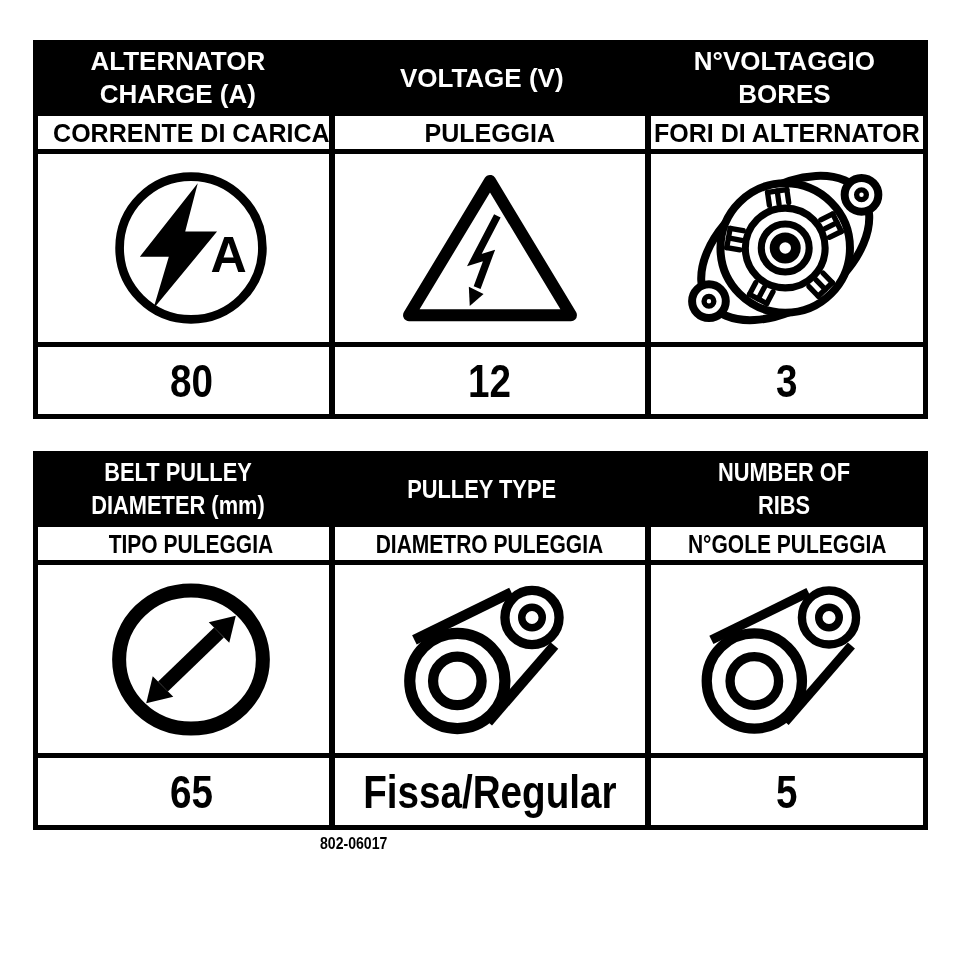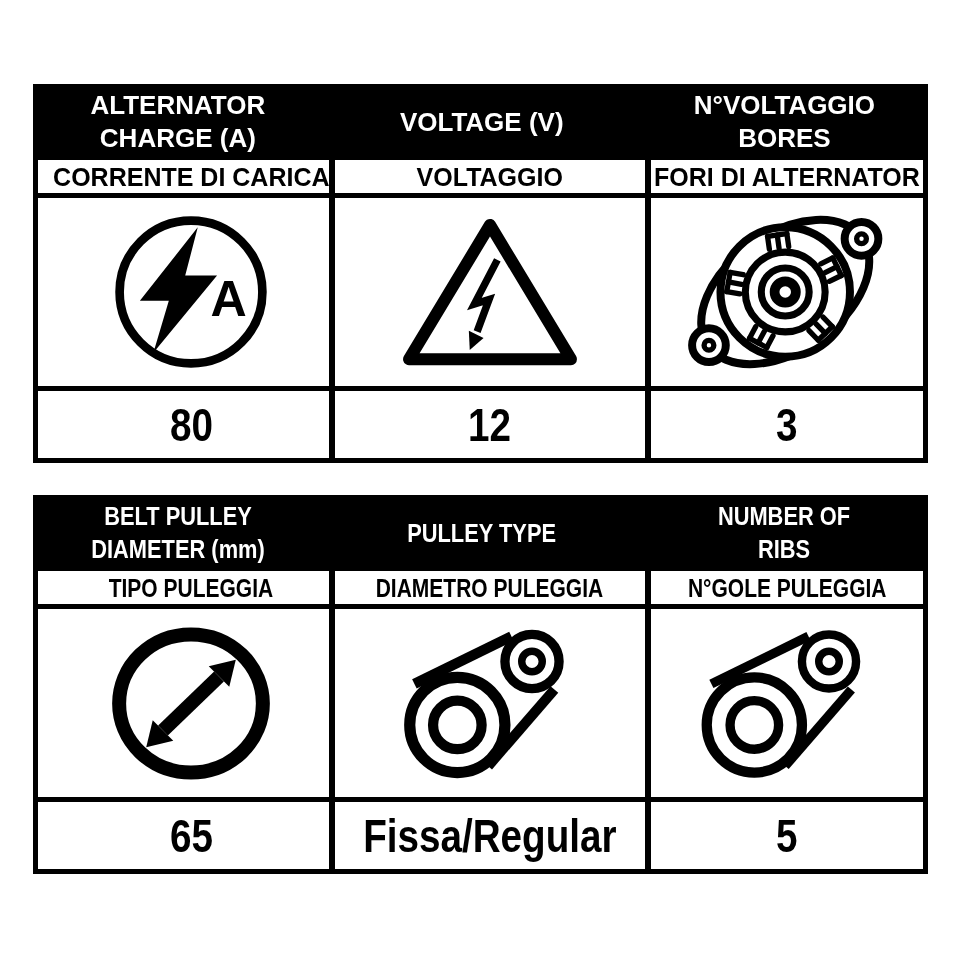--- a/index.html
+++ b/index.html
@@ -15,21 +15,20 @@
     position: absolute;
     left: 33px;
     top: 40px;
     width: 895px;
   }
   .tbl {
     border: 5px solid #000;
     background: #fff;
     box-sizing: border-box;
     width: 100%;
-    margin-top: 44px;
   }
   .tbl + .tbl { margin-top: 32px; }
   .row {
     display: grid;
     grid-template-columns: 31.6fr 36.4fr 32fr;
   }
   .row + .row { border-top: 5px solid #000; padding-left: 16px; }
   .cell {
     display: flex;
     align-items: center;
@@ -101,21 +100,21 @@
       <div class="cell">
         <span class="hd-txt">N°VOLTAGGIO BORES</span>
       </div>
     </div>
 
     <div class="row row-sub">
       <div class="cell">
         <span class="sub-txt">CORRENTE DI CARICA</span>
       </div>
       <div class="cell">
-        <span class="sub-txt">VOLTAGGIO</span>
+        <span class="sub-txt">PULEGGIA</span>
       </div>
       <div class="cell">
         <span class="sub-txt">FORI DI ALTERNATOR</span>
       </div>
     </div>
 
     <div class="row row-icon">
 
       <div class="cell">
 
@@ -265,14 +264,17 @@
       </div>
       <div class="cell">
         <span class="val-txt cond">Fissa/Regular</span>
       </div>
       <div class="cell">
         <span class="val-txt cond">5</span>
       </div>
     </div>
   </div>
 
+  <div class="caption">
+    <span>802-06017</span>
+  </div>
 
 </div>
 
 </body></html>

